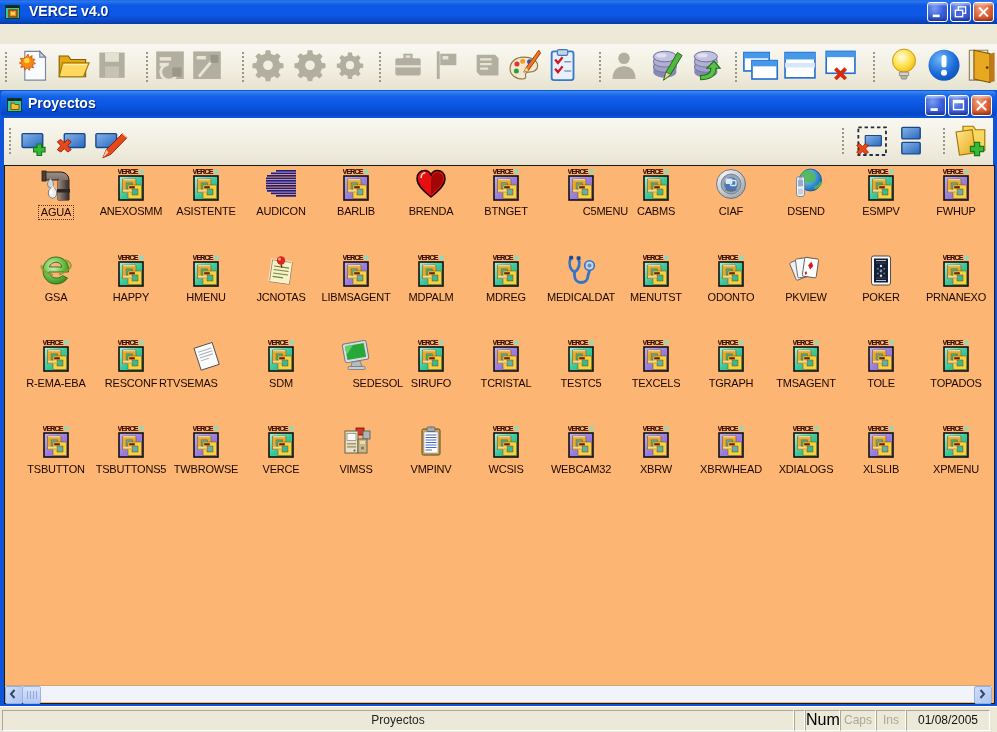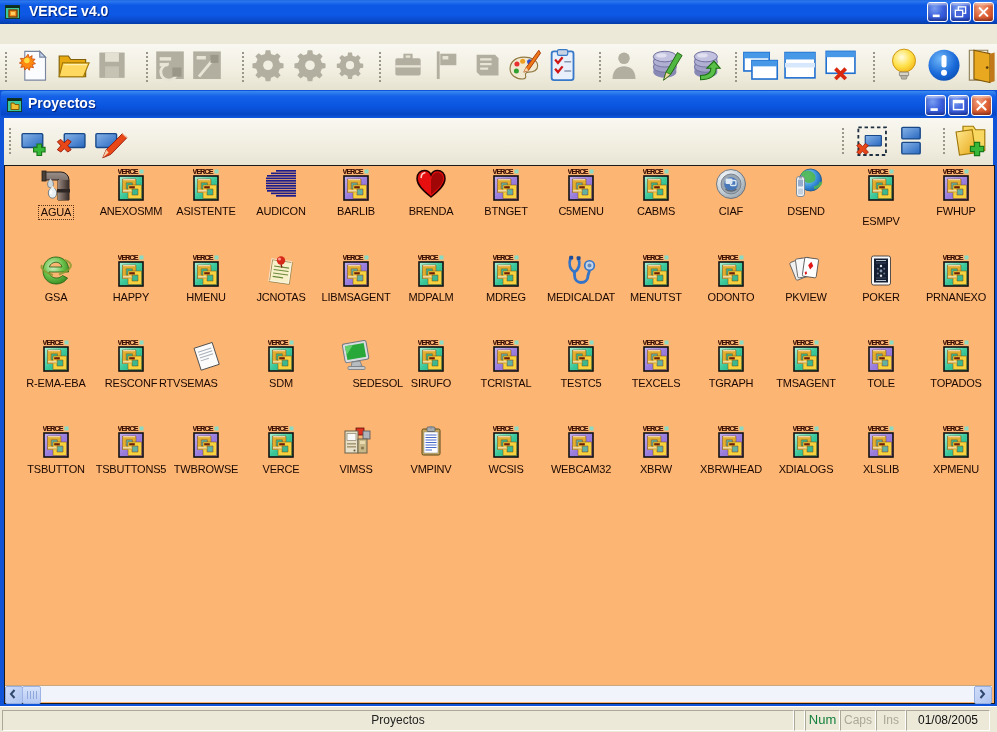--- a/index.html
+++ b/index.html
@@ -376,21 +376,21 @@
 <rect x="1" y="8" width="24" height="24" fill="url(#vp)" stroke="#111" stroke-width="1.6"></rect>
 <rect x="8.2" y="14.8" width="6.2" height="6.2" fill="#62b2a2"></rect>
 <path d="M4.5,11 h13.5 v13.5 h-13.5 z M8.2,14.8 v6.2 h6.2 v-6.2 z" fill="#e2ae2e" fill-rule="evenodd" stroke="#7a4a10" stroke-width="0.5"></path>
 <path d="M5.2,11.7 h12 " stroke="#f8e0c8" stroke-width="1"></path>
 <rect x="14.2" y="21.2" width="5.6" height="5.6" fill="#62b2a2"></rect>
 <path d="M10,17 h13.5 v13.5 h-13.5 z M14,21 v6 h6 v-6 z" fill="#f6d23e" fill-rule="evenodd" stroke="#7a4a10" stroke-width="0.5"></path>
 <rect x="11.2" y="18.2" width="5.6" height="2.2" fill="#6e2008"></rect>
 <rect x="5" y="21.8" width="8.5" height="2.4" fill="#ecd8a0"></rect>
 <rect x="5" y="23.6" width="8.5" height="0.8" fill="#c89830"></rect>
 </svg></div>
-<div class="lbl" style="position:absolute;left:534px;top:205px;width:94px;text-align:center">C5MENU</div>
+<div class="lbl" style="position:absolute;left:534px;top:205px;width:94px;text-align:right">C5MENU</div>
 <div style="position:absolute;left:642.5px;top:168px;width:27px;height:34px"><svg width="27" height="34" viewBox="0 0 27 34">
 <defs>
           <linearGradient id="vg" x1="0" y1="0" x2="1" y2="1">
             <stop offset="0" stop-color="#b0f2da"></stop>
             <stop offset="0.5" stop-color="#3cc89a"></stop>
             <stop offset="1" stop-color="#23a87c"></stop>
           </linearGradient>
         </defs>
 <text x="-0.5" y="6" font-family="Liberation Sans" font-size="7" font-weight="bold" fill="#380e04" stroke="#380e04" stroke-width="0.2" textLength="21">VERCE</text>
 <rect x="21.5" y="1.5" width="4" height="4" fill="#8adbc4"></rect>
@@ -451,21 +451,21 @@
 <rect x="1" y="8" width="24" height="24" fill="url(#vg)" stroke="#111" stroke-width="1.6"></rect>
 <rect x="8.2" y="14.8" width="6.2" height="6.2" fill="#3bb890"></rect>
 <path d="M4.5,11 h13.5 v13.5 h-13.5 z M8.2,14.8 v6.2 h6.2 v-6.2 z" fill="#e2ae2e" fill-rule="evenodd" stroke="#7a4a10" stroke-width="0.5"></path>
 <path d="M5.2,11.7 h12 " stroke="#f8e0c8" stroke-width="1"></path>
 <rect x="14.2" y="21.2" width="5.6" height="5.6" fill="#3bb890"></rect>
 <path d="M10,17 h13.5 v13.5 h-13.5 z M14,21 v6 h6 v-6 z" fill="#f6d23e" fill-rule="evenodd" stroke="#7a4a10" stroke-width="0.5"></path>
 <rect x="11.2" y="18.2" width="5.6" height="2.2" fill="#6e2008"></rect>
 <rect x="5" y="21.8" width="8.5" height="2.4" fill="#ecd8a0"></rect>
 <rect x="5" y="23.6" width="8.5" height="0.8" fill="#c89830"></rect>
 </svg></div>
-<div class="lbl" style="position:absolute;left:834px;top:215px;width:94px;text-align:center">ESMPV</div>
+<div class="lbl" style="position:absolute;left:834px;top:205px;width:94px;text-align:center">ESMPV</div>
 <div style="position:absolute;left:942.5px;top:168px;width:27px;height:34px"><svg width="27" height="34" viewBox="0 0 27 34">
 <defs>
           <linearGradient id="vp" x1="0" y1="0" x2="1" y2="1">
             <stop offset="0" stop-color="#c4b2f0"></stop>
             <stop offset="0.5" stop-color="#9a7ede"></stop>
             <stop offset="1" stop-color="#8a66cc"></stop>
           </linearGradient>
         </defs>
 <text x="-0.5" y="6" font-family="Liberation Sans" font-size="7" font-weight="bold" fill="#380e04" stroke="#380e04" stroke-width="0.2" textLength="21">VERCE</text>
 <rect x="21.5" y="1.5" width="4" height="4" fill="#8adbc4"></rect>
@@ -1267,17 +1267,17 @@
           </linearGradient>
         </defs>
 <path d="M10,3 h9 l2,3 h8 v18 h-19 z" fill="#f8d860" stroke="#a07808" stroke-width="1"></path>
 <path d="M4,8 l14,-2 l3,20 l-14,2 z" fill="url(#fold)" stroke="#a07808" stroke-width="1"></path>
 <path d="M20,17 h4.5 v3.5 h3.5 v4.5 h-3.5 v3.5 h-4.5 v-3.5 h-3.5 v-4.5 h3.5 z" fill="#38b838" stroke="#187818" stroke-width="1"></path>
 </svg></div>
 
   <div style="position:absolute;left:0;top:706px;width:997px;height:26px;background:#ece9d8;border-top:1px solid #fff">
     <div style="position:absolute;left:2px;top:3px;width:790px;height:19px;border:1px solid;border-color:#aca899 #fff #fff #aca899;font-size:12px;color:#222;text-align:center;line-height:18px">Proyectos</div>
     <div style="position:absolute;left:794px;top:3px;width:9px;height:19px;border:1px solid;border-color:#aca899 #fff #fff #aca899"></div>
-    <div style="position:absolute;left:805px;top:3px;width:33px;height:19px;border:1px solid;border-color:#aca899 #fff #fff #aca899;font-size:13px;color:#15803d;text-align:center;line-height:18px">Num</div>
+    <div style="position:absolute;left:805px;top:3px;width:33px;height:19px;border:1px solid;border-color:#aca899 #fff #fff #aca899;font-size:16px;color:#000000;text-align:center;line-height:18px">Num</div>
     <div style="position:absolute;left:840px;top:3px;width:34px;height:19px;border:1px solid;border-color:#aca899 #fff #fff #aca899;font-size:12px;color:#aca899;text-align:center;line-height:18px">Caps</div>
     <div style="position:absolute;left:876px;top:3px;width:28px;height:19px;border:1px solid;border-color:#aca899 #fff #fff #aca899;font-size:12px;color:#aca899;text-align:center;line-height:18px">Ins</div>
     <div style="position:absolute;left:906px;top:3px;width:82px;height:19px;border:1px solid;border-color:#aca899 #fff #fff #aca899;font-size:12px;color:#111;text-align:center;line-height:18px">01/08/2005</div>
   </div>
 </div>
 </body></html>

